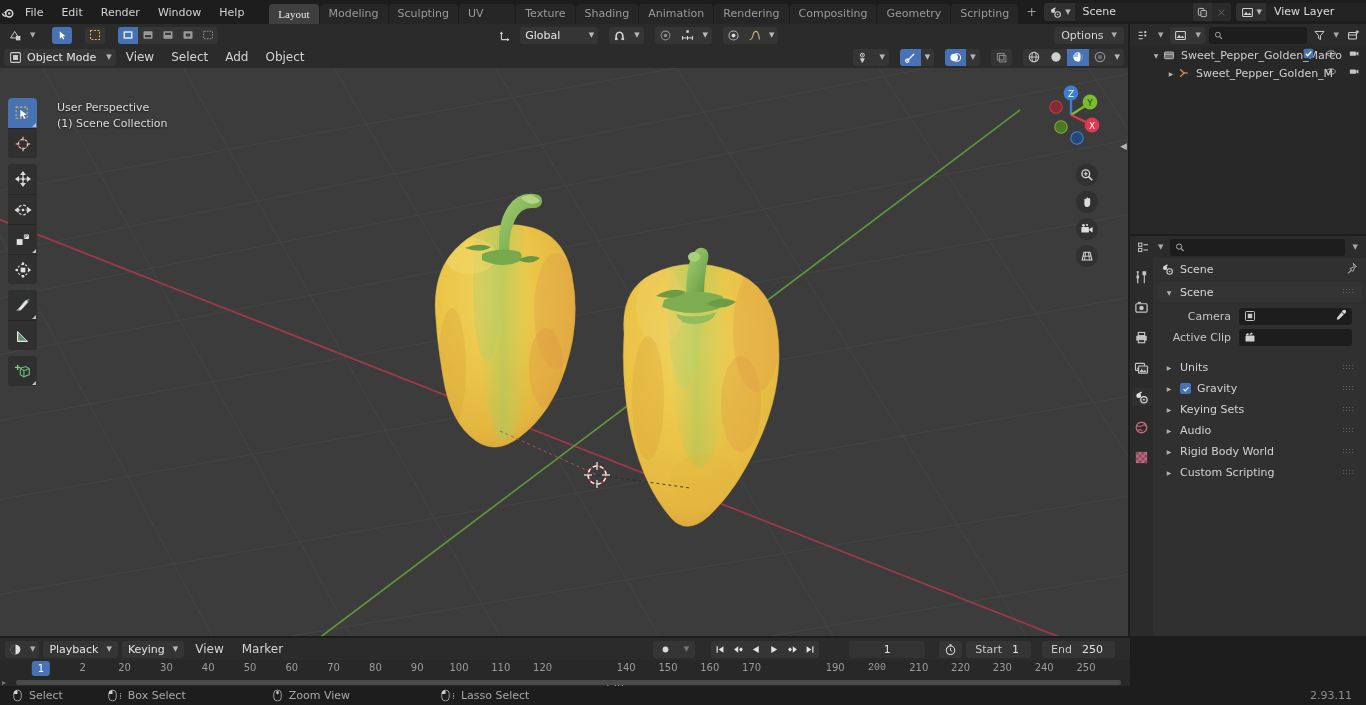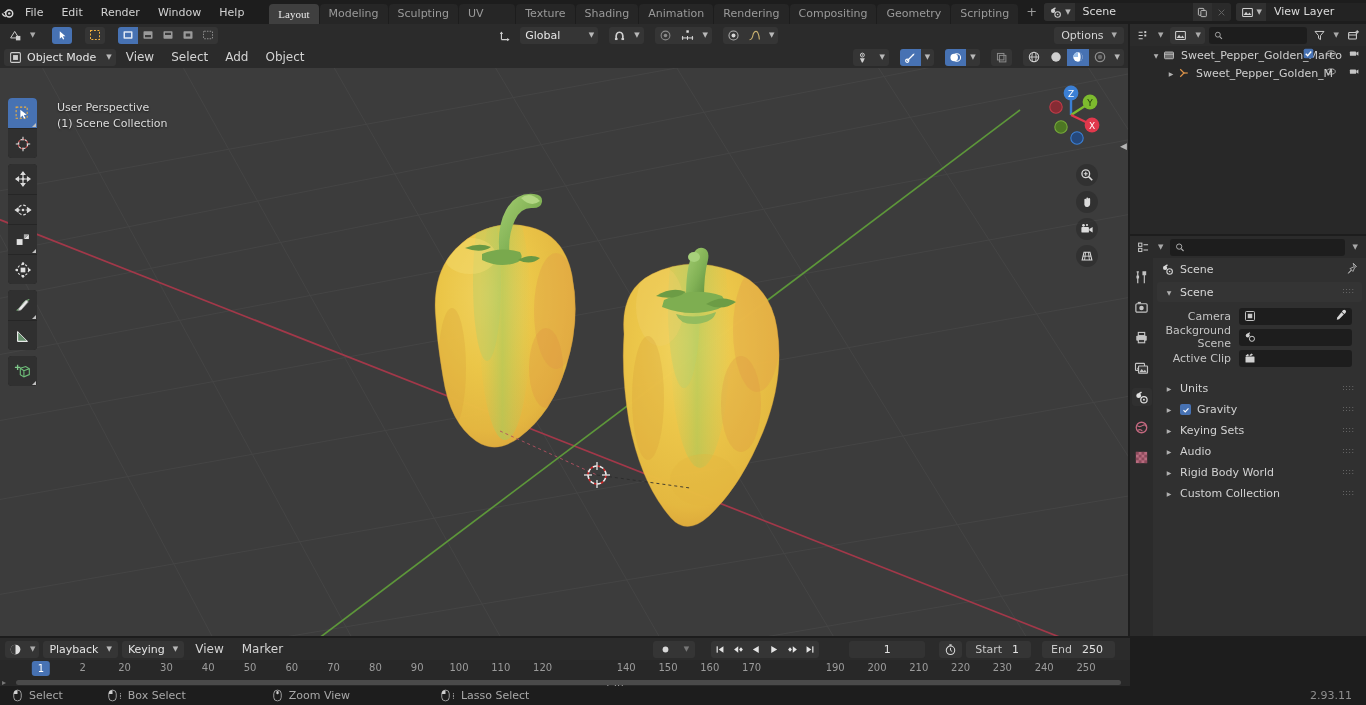--- a/index.html
+++ b/index.html
@@ -961,33 +961,20 @@
                 </svg>
               </span>
               <span></span>
               <span class="eyedrop"><svg width="12" height="12" viewBox="0 0 16 16">
                   <path d="M10.6 1.8 a2.4 2.4 0 0 1 3.4 3.4 L12.4 6.8 L9.2 3.6 Z" fill="#d8d8d8"></path>
                   <path d="M8.6 4.2 L11.8 7.4 L5.4 13.8 L2.4 14.4 L3 11.4 Z" fill="#d8d8d8"></path>
                 </svg></span>
             </span>
           </div>
           <div class="prop-row">
-            <span class="prop-label">Background Scene</span>
-            <span class="prop-field">
-              <span style="display:inline-flex">
-                <svg width="12" height="12" viewBox="0 0 16 16">
-                  <circle cx="5" cy="6" r="2.6" fill="#d0d0d0"></circle>
-                  <path d="M4.6 3.4 L7.6 1.6 L8.4 3 L5.4 4.8 Z" fill="#d0d0d0"></path>
-                  <circle cx="10.6" cy="10.4" r="3.4" fill="none" stroke="#d0d0d0" stroke-width="1.3"></circle>
-                </svg>
-              </span>
-              <span></span>
-            </span>
-          </div>
-          <div class="prop-row">
             <span class="prop-label">Active Clip</span>
             <span class="prop-field">
               <span style="display:inline-flex">
                 <svg width="12" height="12" viewBox="0 0 16 16">
                   <rect x="2" y="6" width="12" height="8" rx=".8" fill="#d0d0d0"></rect>
                   <path d="M2 5 L5 2.6 L7 4.4 L4 6 Z M7 4.2 L10 2 L12 3.6 L9 5.4 Z" fill="#d0d0d0"></path>
                 </svg>
               </span>
               <span></span>
             </span>
@@ -1020,21 +1007,21 @@
             <span>Audio</span>
             <span class="grip">∷∷</span>
           </div>
           <div class="closed-panel">
             <span class="tri">▶</span>
             <span>Rigid Body World</span>
             <span class="grip">∷∷</span>
           </div>
           <div class="closed-panel">
             <span class="tri">▶</span>
-            <span>Custom Collection</span>
+            <span>Custom Scripting</span>
             <span class="grip">∷∷</span>
           </div>
         </div>
     </div>
   </div>
 
   <div class="timeline">
     <div class="tl-header">
       <div class="hdr-btn" style="padding:0 4px">
         <svg width="13" height="13" viewBox="0 0 16 16">
@@ -1138,21 +1125,21 @@
         <div class="tl-tick" style="left: 459px;">100</div>
         <div class="tl-tick" style="left: 500.8px; text-align: right;">110</div>
         <div class="tl-tick" style="left: 542.6px;">120</div>
         <div class="tl-tick" style="left: 614px; margin-top: 20px;">130</div>
         <div class="tl-tick" style="left: 626.2px;">140</div>
         <div class="tl-tick" style="left: 668px;">150</div>
         <div class="tl-tick" style="left: 709.8px;">160</div>
         <div class="tl-tick" style="left: 751.6px;">170</div>
         <div class="tl-tick" style="left: 815px; margin-top: 32px;">180</div>
         <div class="tl-tick" style="left: 835.2px;">190</div>
-        <div class="tl-tick" style="left: 877px;">200</div>
+        <div class="tl-tick" style="left: 877px; font-family: Liberation Mono, monospace;">200</div>
         <div class="tl-tick" style="left: 918.8px;">210</div>
         <div class="tl-tick" style="left: 960.6px;">220</div>
         <div class="tl-tick" style="left: 1002.4px; text-align: right;">230</div>
         <div class="tl-tick" style="left: 1044.2px;">240</div>
         <div class="tl-tick" style="left: 1086px;">250</div>
         <div class="tl-playhead" style="left: 41px;">1</div>
       </div>
     <div class="tl-scroll">
       <span style="color:#777;font-size:8px;padding-left:2px">▸</span>
       <div class="tl-scrollbar"></div>

